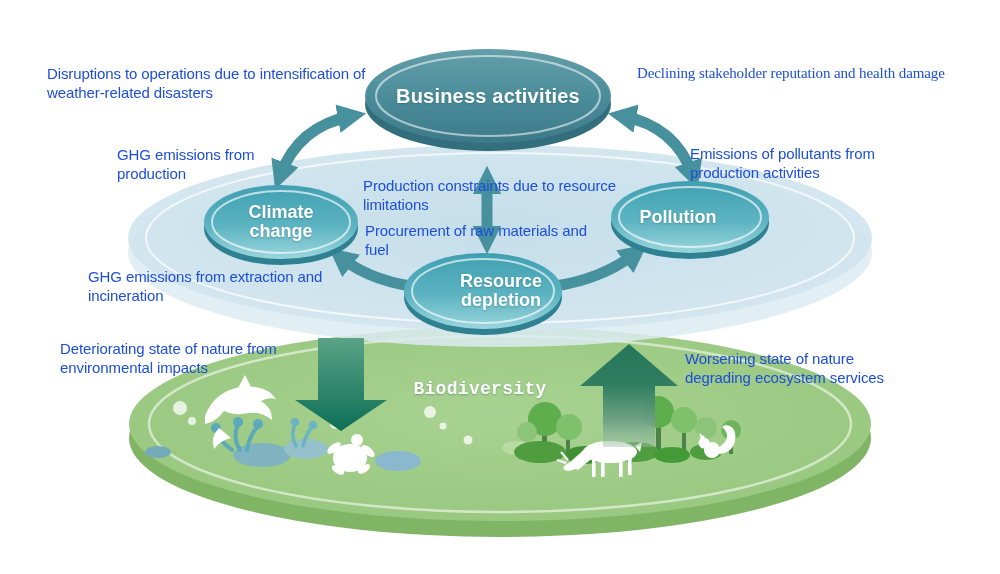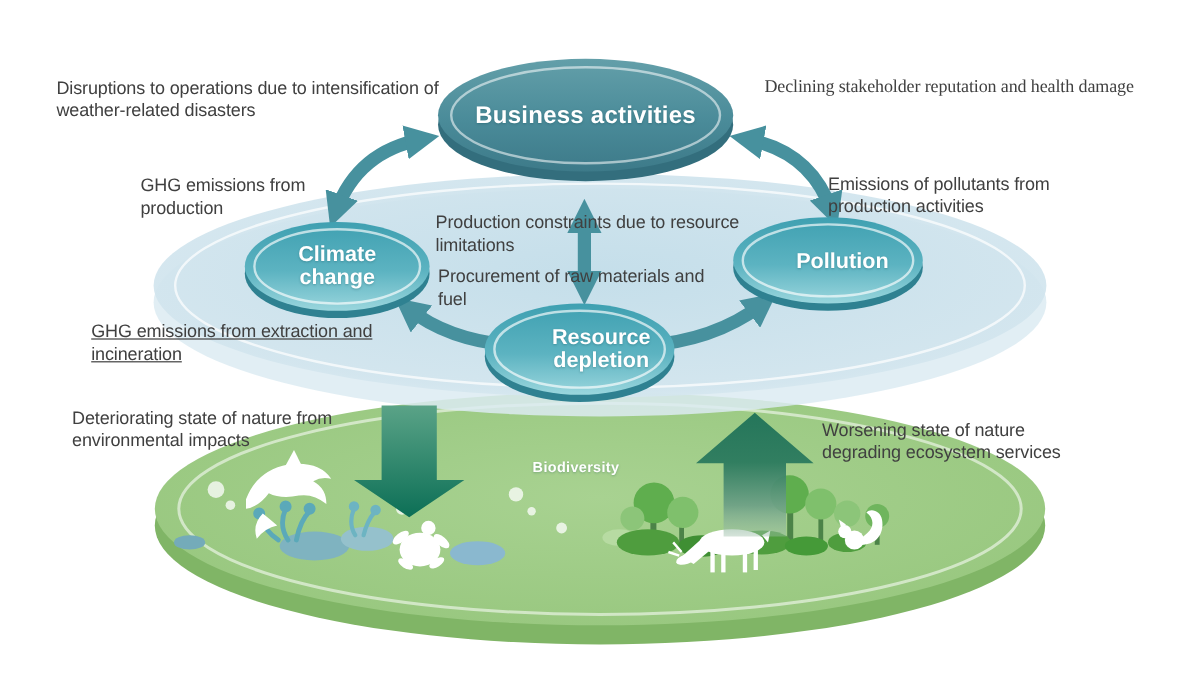--- a/index.html
+++ b/index.html
@@ -2,32 +2,32 @@
 <html><head>
 <meta charset="utf-8">
 <style>
   html,body{margin:0;padding:0;background:#fff;}
   .stage{
     position:relative;width:1000px;height:574px;background:#ffffff;
     font-family:"Liberation Sans",sans-serif;overflow:hidden;
   }
   .stage svg{position:absolute;left:0;top:0;}
   .ann{
-    position:absolute;font-size:15px;line-height:1.27;color:#404040;
+    position:absolute;font-size:15px;line-height:1.27;color:#1d4ed8;
     letter-spacing:-0.1px;
   }
   .node-label{
     position:absolute;transform:translate(-50%,-50%);
     color:#ffffff;font-weight:bold;text-align:center;
     white-space:pre-line;line-height:1.08;
     text-shadow:0 1px 2px rgba(0,60,70,.28);
   }
   .nl-business{font-size:20px;letter-spacing:.2px;}
   .nl-sub{font-size:18px;}
-  .nl-bio{font-size:12px;letter-spacing:.3px;}
+  .nl-bio{font-size:18px;letter-spacing:.3px;font-family:Liberation Mono, monospace;}
 </style>
 </head>
 <body>
 
 <div class="stage">
 
   <svg width="1000" height="574" viewBox="0 0 1000 574">
     <defs>
       <linearGradient id="gBiz" x1="0" y1="0" x2="0" y2="1">
         <stop offset="0" stop-color="#639fa9"></stop>
@@ -191,28 +191,28 @@
     <g>
       <ellipse cx="483" cy="297" rx="79" ry="38" fill="#2f8191"></ellipse>
       <ellipse cx="483" cy="291" rx="79" ry="38" fill="url(#gNode)"></ellipse>
       <ellipse cx="483" cy="291" rx="71" ry="32" fill="none" stroke="#ffffff" stroke-opacity="0.65" stroke-width="2"></ellipse>
     </g>
   </svg>
 
   <div class="node-label nl-business" style="left:488px;top:97px;">Business activities</div>
   <div class="node-label nl-sub" style="left:281px;top:222px;">Climate
 change</div>
-  <div class="node-label nl-sub" style="left:702px;top:218px;">Pollution</div>
+  <div class="node-label nl-sub" style="left:678px;top:218px;">Pollution</div>
   <div class="node-label nl-sub" style="left:501px;top:291px;">Resource
 depletion</div>
   <div class="node-label nl-bio" style="left:480px;top:390px;">Biodiversity</div>
 
   <div class="ann" style="left:47px;top:64px;width:330px;">Disruptions to operations due to intensification of weather-related disasters</div>
   <div class="ann" style="left:637px;top:64px;width:325px;font-family:Liberation Serif, serif;">Declining stakeholder reputation and health damage</div>
   <div class="ann" style="left:117px;top:145px;width:160px;">GHG emissions from production</div>
   <div class="ann" style="left:690px;top:144px;width:215px;">Emissions of pollutants from production activities</div>
   <div class="ann" style="left:363px;top:176px;width:290px;">Production constraints due to resource limitations</div>
   <div class="ann" style="left:365px;top:221px;width:245px;">Procurement of raw materials and fuel</div>
-  <div class="ann" style="left:76px;top:267px;width:252px;text-decoration:underline;">GHG emissions from extraction and incineration</div>
+  <div class="ann" style="left:88px;top:267px;width:252px;">GHG emissions from extraction and incineration</div>
   <div class="ann" style="left:60px;top:339px;width:258px;">Deteriorating state of nature from environmental impacts</div>
   <div class="ann" style="left:685px;top:349px;width:215px;">Worsening state of nature degrading ecosystem services</div>
 
 </div>
 
 </body></html>

